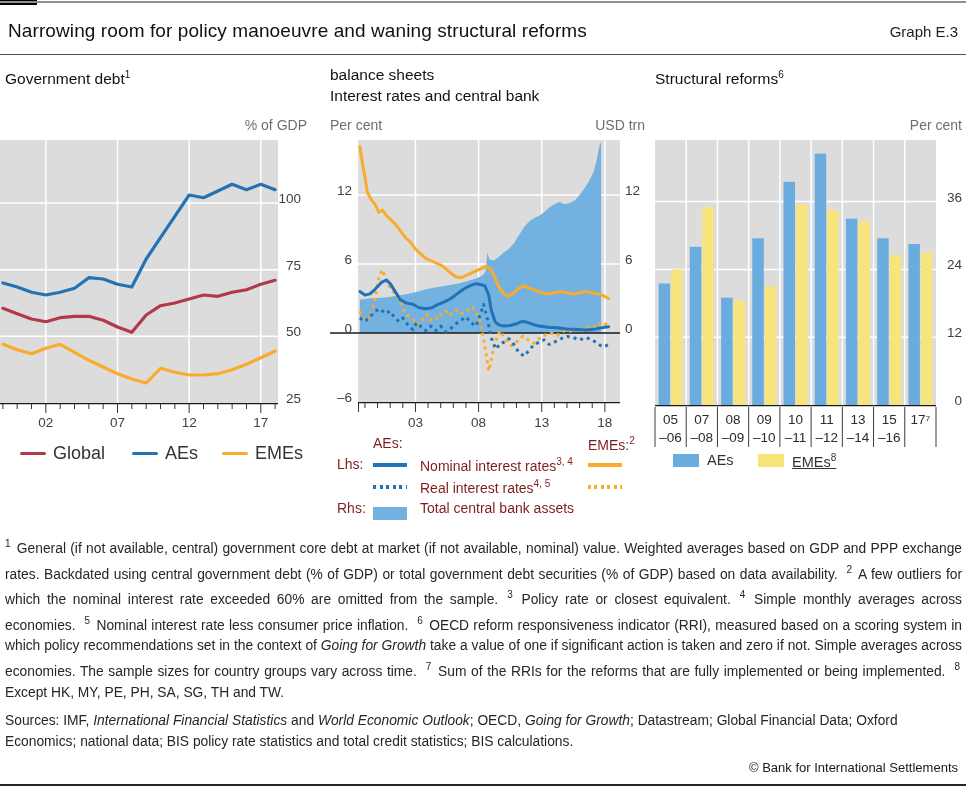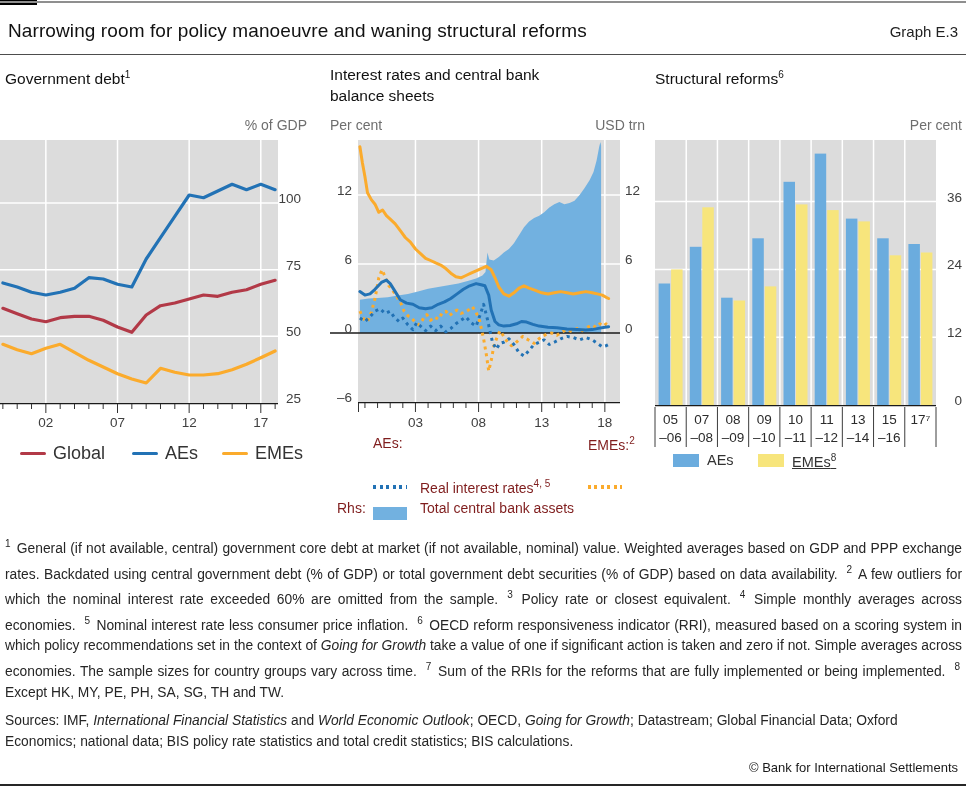--- a/index.html
+++ b/index.html
@@ -108,22 +108,22 @@
       <span class="sw-line" style="background: rgb(34, 114, 181);"></span>
       <span>AEs</span>
     </span>
   <span class="leg-item" style="left:222px;">
       <span class="sw-line" style="background: rgb(251, 171, 44);"></span>
       <span>EMEs</span>
     </span>
 </div>
 
 <div class="panel-title" style="left:330px;width:300px;">
+    <div>balance sheets</div>
     <div>Interest rates and central bank</div>
-    <div>balance sheets</div>
   </div>
 <div class="unit" style="left:330px;">Per cent</div>
 <div class="unit u-right" style="left:445px;width:200px;">USD trn</div>
 <svg id="chart2" style="left:325px;top:140px;" width="330" height="300">
     <rect x="33" y="0" width="262" height="263" fill="#dcdcdc"></rect>
     <line x1="33" y1="124" x2="295" y2="124" stroke="#ffffff" stroke-width="1.5"></line>
     <line x1="33" y1="55" x2="295" y2="55" stroke="#ffffff" stroke-width="1.5"></line>
     <line x1="90.45060240963798" y1="0" x2="90.45060240963798" y2="262" stroke="#ffffff" stroke-width="1.5"></line>
     <line x1="153.5831325301199" y1="0" x2="153.5831325301199" y2="262" stroke="#ffffff" stroke-width="1.5"></line>
     <line x1="216.71566265060181" y1="0" x2="216.71566265060181" y2="262" stroke="#ffffff" stroke-width="1.5"></line>
@@ -165,20 +165,26 @@
     <text x="27" y="193" text-anchor="end">0</text>
     <text x="27" y="262" text-anchor="end">–6</text>
     <text x="300" y="55" text-anchor="start">12</text>
     <text x="300" y="124" text-anchor="start">6</text>
     <text x="300" y="193" text-anchor="start">0</text>
   </svg>
 <div class="legend2">
   <div class="lrow" style="top:0;">
     <span class="c2h">AEs:</span>
     <span class="c4h"><span>EMEs:</span><sup>2</sup></span>
+  </div>
+  <div class="lrow" style="top:21px;">
+    <span class="c1">Lhs:</span>
+    <span class="c2 sw2" style="background: rgb(34, 114, 181);"></span>
+    <span class="c3"><span>Nominal interest rates</span><sup>3, 4</sup></span>
+    <span class="c4 sw2" style="background: rgb(251, 171, 44);"></span>
   </div>
   <div class="lrow" style="top:43px;">
     <span class="c2 sw2" style="background: repeating-linear-gradient(90deg, rgb(34, 114, 181) 0px, rgb(34, 114, 181) 3px, rgba(0, 0, 0, 0) 3px, rgba(0, 0, 0, 0) 6.5px);"></span>
     <span class="c3"><span>Real interest rates</span><sup>4, 5</sup></span>
     <span class="c4 sw2" style="background: repeating-linear-gradient(90deg, rgb(251, 171, 44) 0px, rgb(251, 171, 44) 3px, rgba(0, 0, 0, 0) 3px, rgba(0, 0, 0, 0) 6.5px);"></span>
   </div>
   <div class="lrow" style="top:65px;">
     <span class="c1">Rhs:</span>
     <span class="c2 sw-area" style="background: rgb(114, 177, 224);"></span>
     <span class="c3">Total central bank assets</span>

